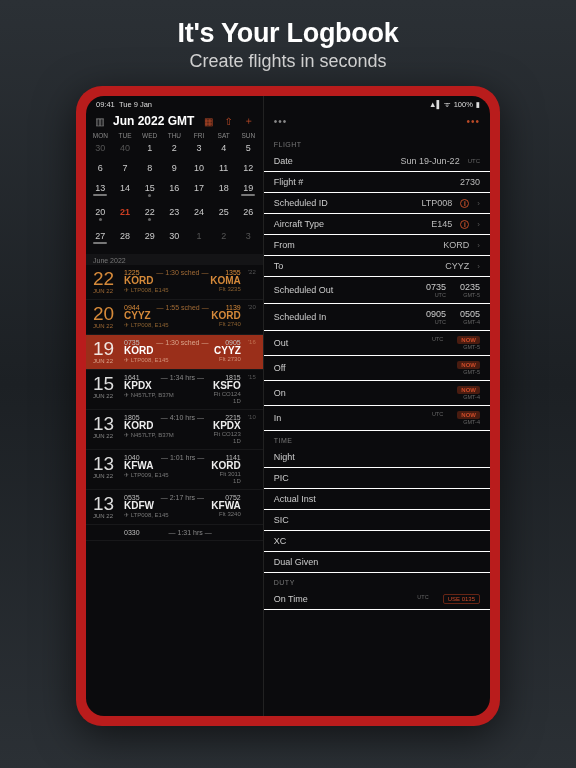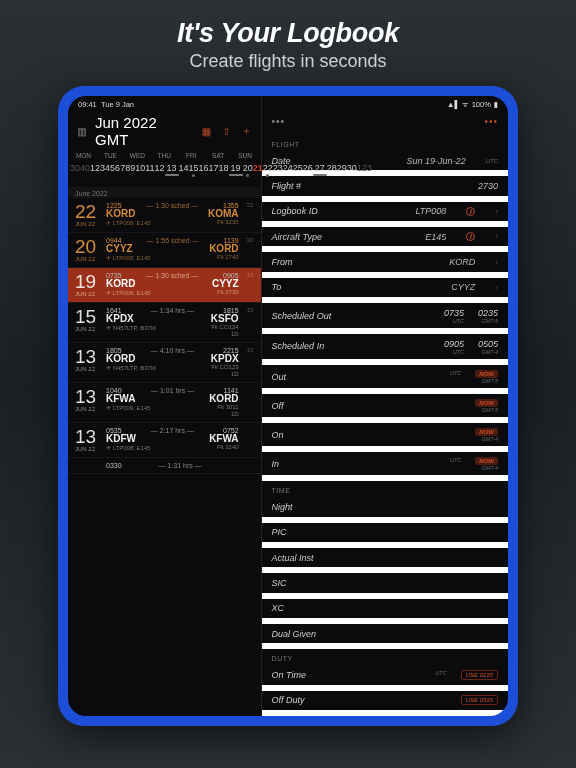--- a/index.html
+++ b/index.html
@@ -1,32 +1,32 @@
 <!DOCTYPE html>
 <html><head>
 <meta charset="utf-8">
 <style>
   * { margin:0; padding:0; box-sizing:border-box; font-family:-apple-system,BlinkMacSystemFont,"Helvetica Neue",sans-serif; }
   body { background:linear-gradient(180deg,#2b3035 0%,#1c2024 50%,#2b3035 100%); width:576px; height:768px; overflow:hidden; }
   .hero { text-align:center; color:#fff; padding:18px 0 14px; }
-  .hero h1 { font-size:27px; font-weight:700; letter-spacing:-.3px;font-style:italic; }
+  .hero h1 { font-size:27px; font-weight:700; letter-spacing:-.3px; }
   .hero h2 { font-size:18px; font-weight:400; color:#d5d5d5; margin-top:2px; }
-  .tablet { width:460px; height:640px; margin:0 auto; background:#1d4ed8; border-radius:26px; padding:10px; box-shadow:0 10px 40px rgba(0,0,0,.6); position:relative; }
+  .tablet { width:424px; height:640px; margin:0 auto; background:#b91c1c; border-radius:26px; padding:10px; box-shadow:0 10px 40px rgba(0,0,0,.6); position:relative; }
   .screen { width:100%; height:100%; background:#0b0b0d; border-radius:18px; overflow:hidden; display:flex; position:relative; font-size:9px; color:#bfbfbf; }
   .status { position:absolute; top:0; left:0; right:0; height:16px; display:flex; justify-content:space-between; align-items:center; padding:0 10px; font-size:7.5px; color:#ddd; z-index:5; }
   .status .rt { display:flex; gap:3px; align-items:center; }
   .left { width:44%; border-right:1px solid #222; display:flex; flex-direction:column; }
   .right { width:56%; display:flex; flex-direction:column; padding-top:18px; overflow:hidden; }
   .lp-hd { display:flex; align-items:center; gap:6px; padding:18px 7px 4px; }
   .ic { width:14px; height:14px; display:inline-flex; align-items:center; justify-content:center; color:#bb4a27; font-size:10px; }
   .ic.gr { color:#888; }
-  .month-lbl { color:#fff; font-weight:400; font-size:15px; flex:1; }
+  .month-lbl { color:#fff; font-weight:700; font-size:12px; flex:1; }
   .dayhdr { display:flex; padding:0 2px; }
   .dayhdr span { flex:1; text-align:center; font-size:6.5px; color:#888; }
-  .cal { display:flex; flex-direction:row; padding:0 2px 4px; }
+  .cal { display:flex; flex-direction:column; padding:0 2px 4px; }
   .wk { display:flex; }
   .dc { flex:1; text-align:center; padding:4px 0 6px; font-size:9px; color:#ccc; position:relative; }
   .dc.dim { color:#555; }
   .dc.today { color:#cc3e22; font-weight:600;}
   .dot { width:3px; height:3px; background:#666; border-radius:50%; margin:1px auto 0; }
   .bar { width:14px; height:2px; background:#777; margin:1px auto 0; border-radius:1px;}
   .lst { flex:1; overflow:hidden; }
   .lst-hd { font-size:7px; color:#777; padding:3px 7px 1px; background:#141416;}
   .fr { padding:4px 7px 5px; border-bottom:1px solid #18181a; display:flex; gap:5px; }
   .fr.sel { background:#9a2f1a; }
@@ -44,23 +44,23 @@
   .fr.og .ln2 { color:#d68a3a; }
   .fr.sel .ln2 { color:#fff; }
   .fr .ln3 { display:flex; justify-content:space-between; font-size:6px; color:#777; margin-top:0px;}
   .fr.og .ln3{color:#8a6030;} .fr.sel .ln3{color:#d09078;}
   .fr .yy { font-size:6px; color:#555; min-width:10px; text-align:right;}
   .fr.sel .yy{color:#c07050;}
   .rp-hd { display:flex; justify-content:space-between; padding:2px 10px 8px; align-items:center;}
   .dots { color:#888; letter-spacing:1px; font-size:10px;}
   .dots.og { color:#bb4a27; }
   .sect { font-size:7px; color:#777; padding:6px 10px 3px; letter-spacing:.5px;}
-  .row { display:flex; justify-content:space-between; align-items:center; padding:5px 10px; border-bottom:6px solid #ffffff; font-size:9px; min-height:20px;font-style:italic;}
+  .row { display:flex; justify-content:space-between; align-items:center; padding:5px 10px; border-bottom:1px solid #ffffff; font-size:9px; min-height:20px;}
   .row .lbl { color:#ccc; }
-  .row .val { color:#bbb; display:flex; align-items:center; gap:20px;}
+  .row .val { color:#bbb; display:flex; align-items:center; gap:8px;}
   .row .chev { color:#555; font-size:8px;}
   .row .info { color:#bb4a27; font-size:8px; border:1px solid #bb4a27; border-radius:50%; width:9px; height:9px; display:inline-flex; align-items:center; justify-content:center; font-weight:600;}
   .tval { display:flex; gap:14px; }
   .tcol { text-align:right; }
   .tcol .big{ color:#ccc; font-size:9px; }
   .tcol .sm{ color:#666; font-size:5.5px; }
   .now { background:#4a1c10; color:#cc4a28; font-size:6px; padding:1px 4px; border-radius:2px; font-weight:600;}
   .use { border:1px solid #662515; color:#cc4a28; font-size:6px; padding:1px 4px; border-radius:2px; }
 </style>
 </head>
@@ -357,21 +357,21 @@
           <span class="val">
             <span>Sun 19-Jun-22</span>
             <span class="sm" style="font-size:6px;color:#666">UTC</span>
           </span>
         </div>
       <div class="row">
           <span class="lbl">Flight #</span>
           <span class="val">2730</span>
         </div>
       <div class="row">
-          <span class="lbl">Logbook ID</span>
+          <span class="lbl">Scheduled ID</span>
           <span class="val">
             <span>LTP008</span>
             <span class="info">i</span>
             <span class="chev">›</span>
           </span>
         </div>
       <div class="row">
           <span class="lbl">Aircraft Type</span>
           <span class="val">
             <span>E145</span>
@@ -485,21 +485,15 @@
       <div class="sect">DUTY</div>
       <div class="row">
           <span class="lbl">On Time</span>
           <span class="tval">
             <span class="tcol">
               <div class="sm">UTC</div>
             </span>
             <span class="use">USE 0135</span>
           </span>
         </div>
-      <div class="row">
-          <span class="lbl">Off Duty</span>
-          <span class="tval">
-            <span class="use">USE 0535</span>
-          </span>
-        </div>
     </div>
   </div>
 </div>
 
 </body></html>

